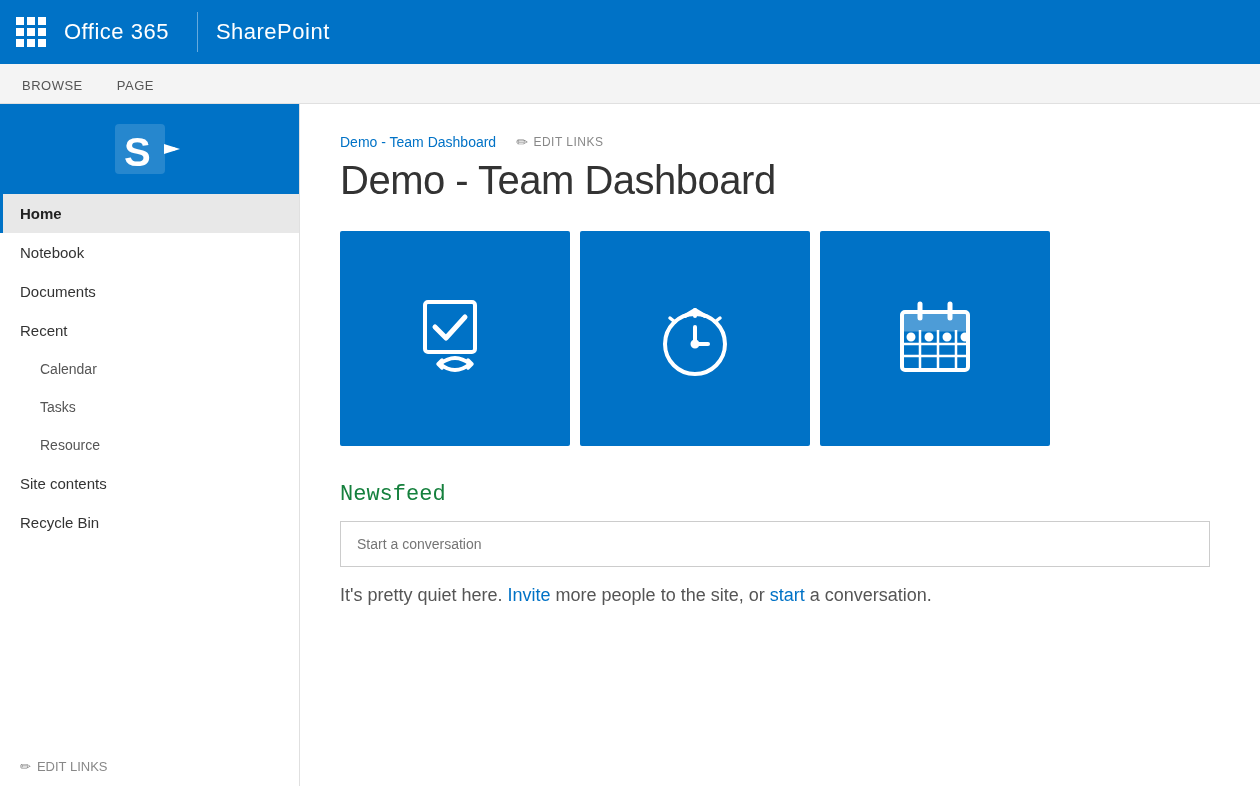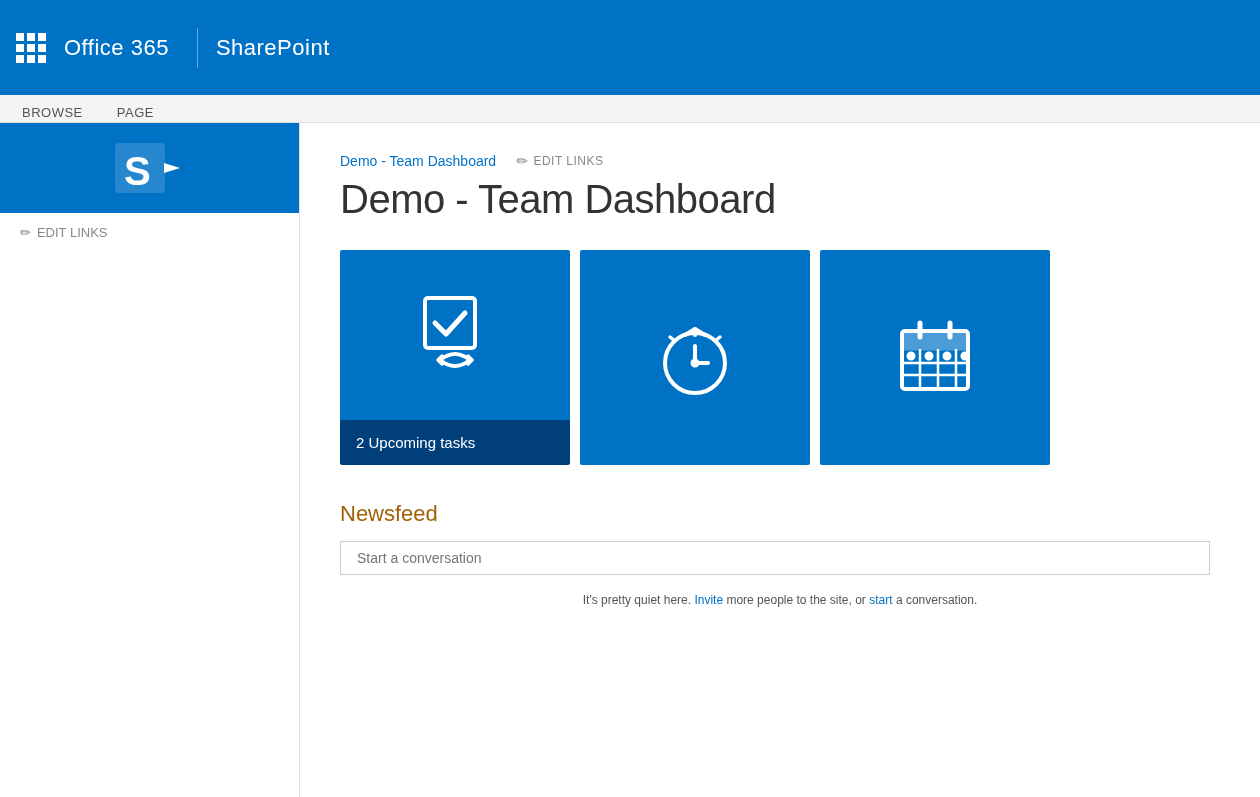--- a/index.html
+++ b/index.html
@@ -1,21 +1,21 @@
 <!DOCTYPE html>
 <html><head>
   <meta charset="utf-8">
   <style>
     * { margin: 0; padding: 0; box-sizing: border-box; }
     body { font-family: 'Segoe UI', Tahoma, Geneva, Verdana, sans-serif; background: #fff; color: #333; }
 
     
     .top-bar {
       background: #0072c6;
-      height: 95px;
+      height: 64px;
       display: flex;
       align-items: center;
       padding: 0 16px;
       gap: 0;
     }
     .top-bar-waffle {
       color: #fff;
       font-size: 22px;
       cursor: pointer;
       margin-right: 18px;
@@ -49,23 +49,23 @@
       font-size: 22px;
       font-weight: 300;
       letter-spacing: 0.5px;
       text-align: right;
     }
 
     
     .secondary-nav {
       background: #f4f4f4;
       border-bottom: 1px solid #e0e0e0;
-      height: 28px;
-      display: flex;
-      align-items: flex-start;
+      height: 40px;
+      display: flex;
+      align-items: flex-end;
       padding: 0 20px;
       gap: 30px;
     }
     .secondary-nav a {
       font-size: 13px;
       color: #555;
       text-decoration: none;
       text-transform: uppercase;
       letter-spacing: 0.5px;
       font-weight: 400;
@@ -212,38 +212,38 @@
       height: 90px;
       fill: none;
       stroke: #fff;
       stroke-width: 3;
     }
 
     
     .newsfeed-title {
       font-size: 22px;
       font-weight: 300;
-      color: #a16207;
+      color: #15803d;
       margin-bottom: 14px;
+      font-family: Liberation Mono, monospace;
     }
     .newsfeed-input {
       width: 100%;
       max-width: 870px;
       border: 1px solid #ccc;
-      padding: 8px 16px;
+      padding: 14px 16px;
       font-size: 14px;
       color: #aaa;
       outline: none;
       margin-bottom: 18px;
       font-family: inherit;
     }
     .newsfeed-message {
-      font-size: 12px;
+      font-size: 18px;
       color: #555;
-      text-align: center;
     }
     .newsfeed-message a {
       color: #0072c6;
       text-decoration: none;
     }
   </style>
 </head>
 <body>
 
 <div class="top-bar">
@@ -277,20 +277,31 @@
 
           <rect x="5" y="10" width="50" height="50" rx="4" fill="#fff" opacity="0.15"></rect>
           <text x="14" y="52" font-size="40" font-weight="bold" fill="#fff" font-family="Segoe UI, Arial">S</text>
 
           <polygon points="54,30 70,35 54,40" fill="#fff"></polygon>
           <line x1="54" y1="35" x2="65" y2="35" stroke="#fff" stroke-width="3"></line>
         </svg>
       </div>
     </div>
 
+    <nav class="sidebar-nav">
+      <a href="#" class="sidebar-nav-item active">Home</a>
+      <a href="#" class="sidebar-nav-item">Notebook</a>
+      <a href="#" class="sidebar-nav-item">Documents</a>
+      <a href="#" class="sidebar-nav-item">Recent</a>
+      <a href="#" class="sidebar-nav-item sub">Calendar</a>
+      <a href="#" class="sidebar-nav-item sub">Tasks</a>
+      <a href="#" class="sidebar-nav-item sub">Resource</a>
+      <a href="#" class="sidebar-nav-item">Site contents</a>
+      <a href="#" class="sidebar-nav-item">Recycle Bin</a>
+    </nav>
 
     <div class="sidebar-edit-links">
       <span>✏</span>
       <span>EDIT LINKS</span>
     </div>
   </div>
 
   <div class="content">
 
     <div class="breadcrumb-row">
@@ -313,21 +324,20 @@
               <rect x="15" y="10" width="50" height="50" rx="3" stroke="#fff" stroke-width="4" fill="none"></rect>
               <polyline points="25,35 36,46 55,25" stroke="#fff" stroke-width="5" fill="none" stroke-linecap="round" stroke-linejoin="round"></polyline>
 
               <path d="M30 72 Q45 60 60 72" stroke="#fff" stroke-width="4" fill="none" stroke-linecap="round"></path>
               <path d="M58 68 L62 72 L58 76" stroke="#fff" stroke-width="3.5" fill="none" stroke-linecap="round" stroke-linejoin="round"></path>
               <path d="M60 72 Q45 84 30 72" stroke="#fff" stroke-width="4" fill="none" stroke-linecap="round"></path>
               <path d="M32 68 L28 72 L32 76" stroke="#fff" stroke-width="3.5" fill="none" stroke-linecap="round" stroke-linejoin="round"></path>
             </svg>
           </div>
         </div>
-        <div class="tile-label-area">2 Upcoming tasks</div>
       </div>
 
       <div class="tile">
         <div class="tile-icon-area">
           <div class="tile-icon">
             <svg viewBox="0 0 90 90" xmlns="http://www.w3.org/2000/svg" width="90" height="90">
 
               <circle cx="45" cy="52" r="30" stroke="#fff" stroke-width="4" fill="none"></circle>
 
               <path d="M35 24 L45 18 L55 24" stroke="#fff" stroke-width="4" fill="none" stroke-linecap="round" stroke-linejoin="round"></path>

